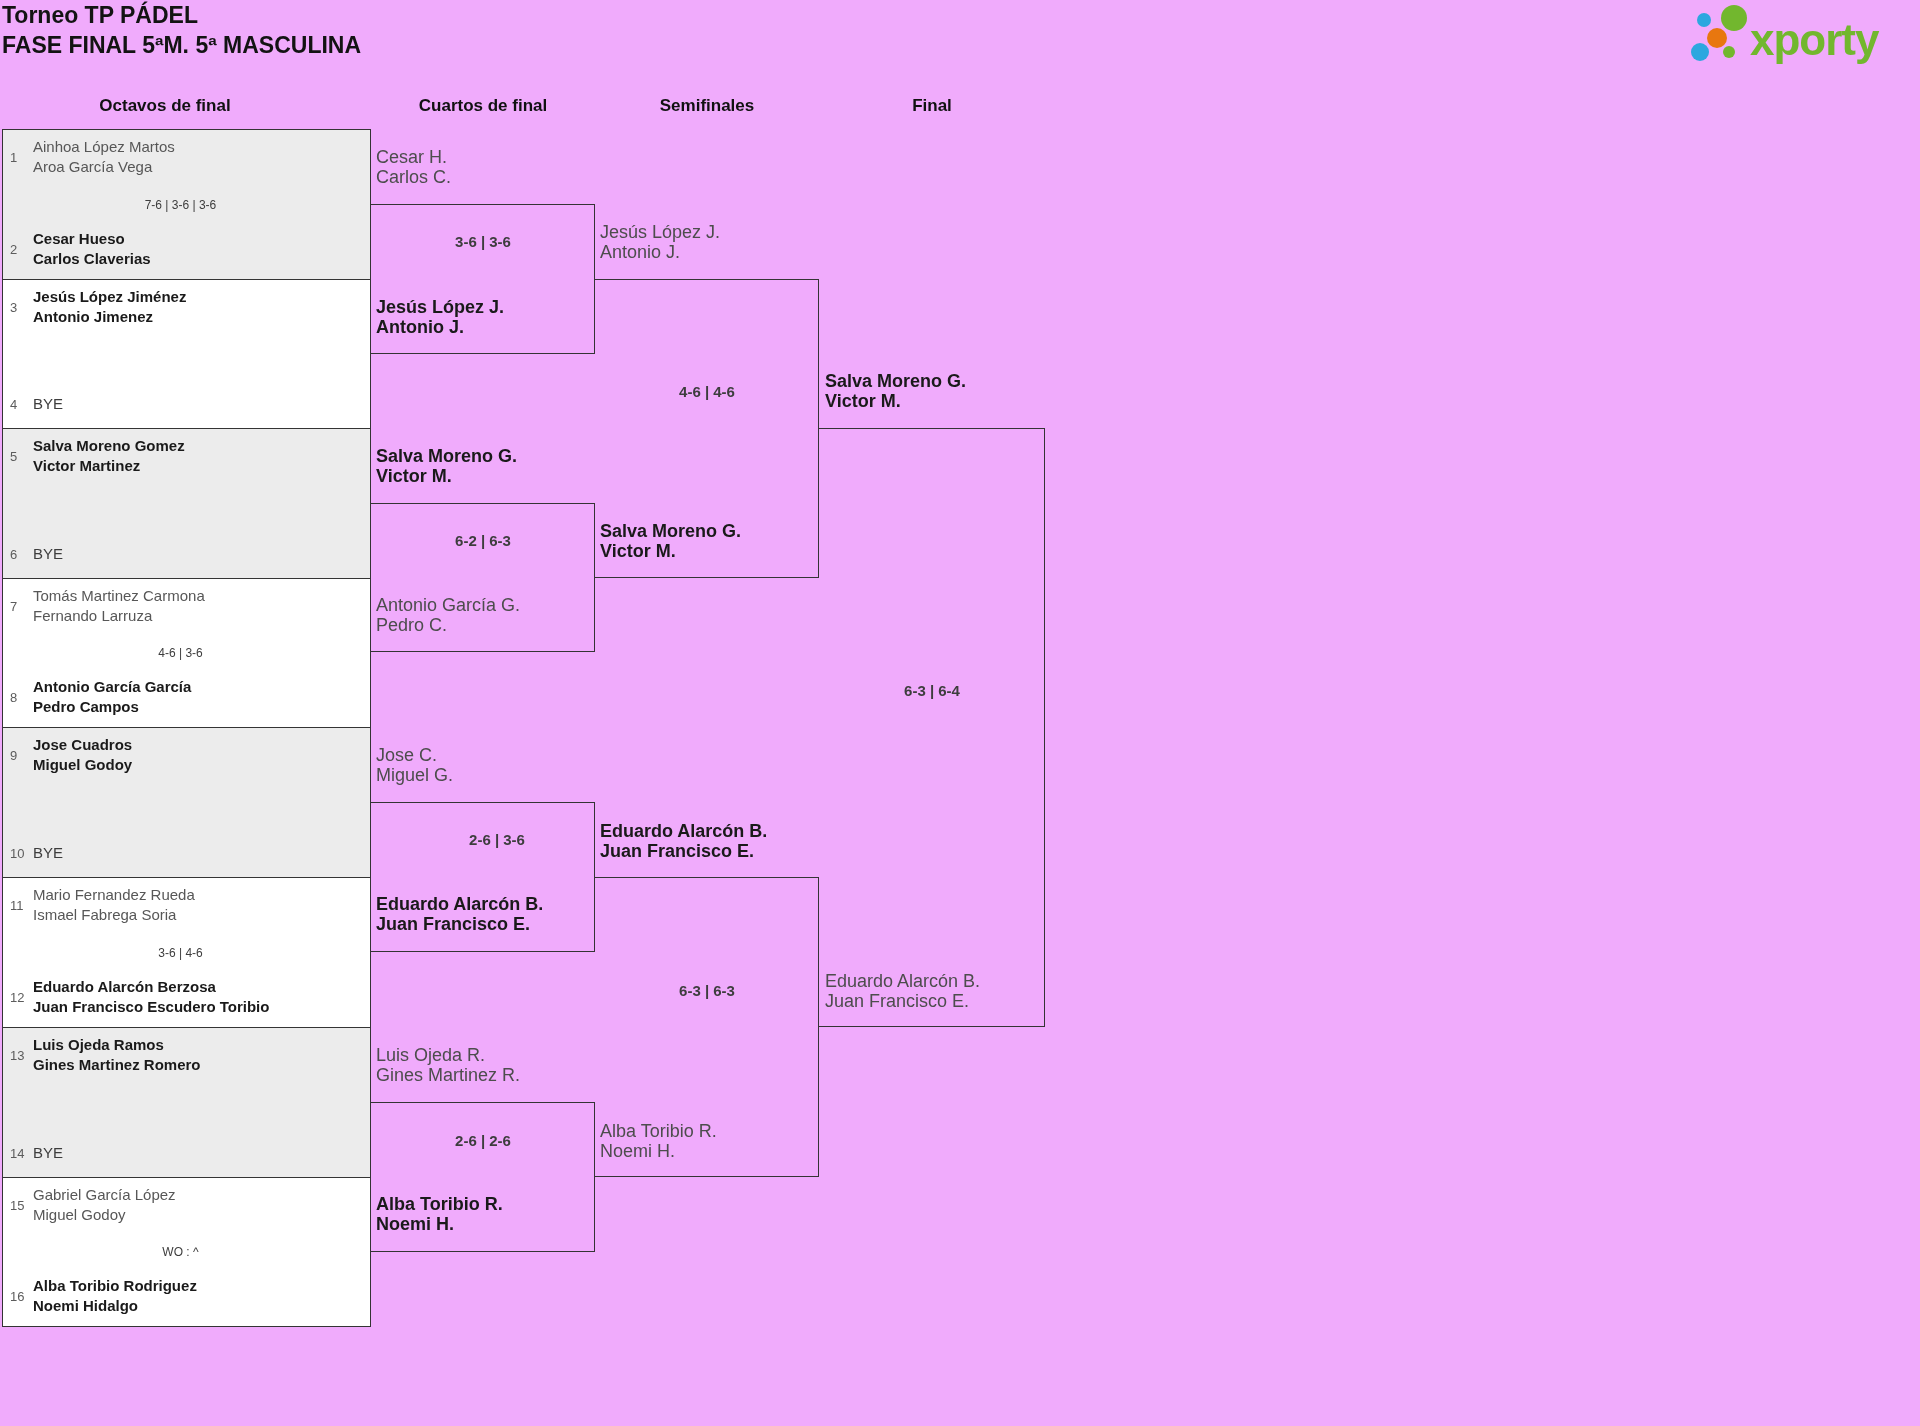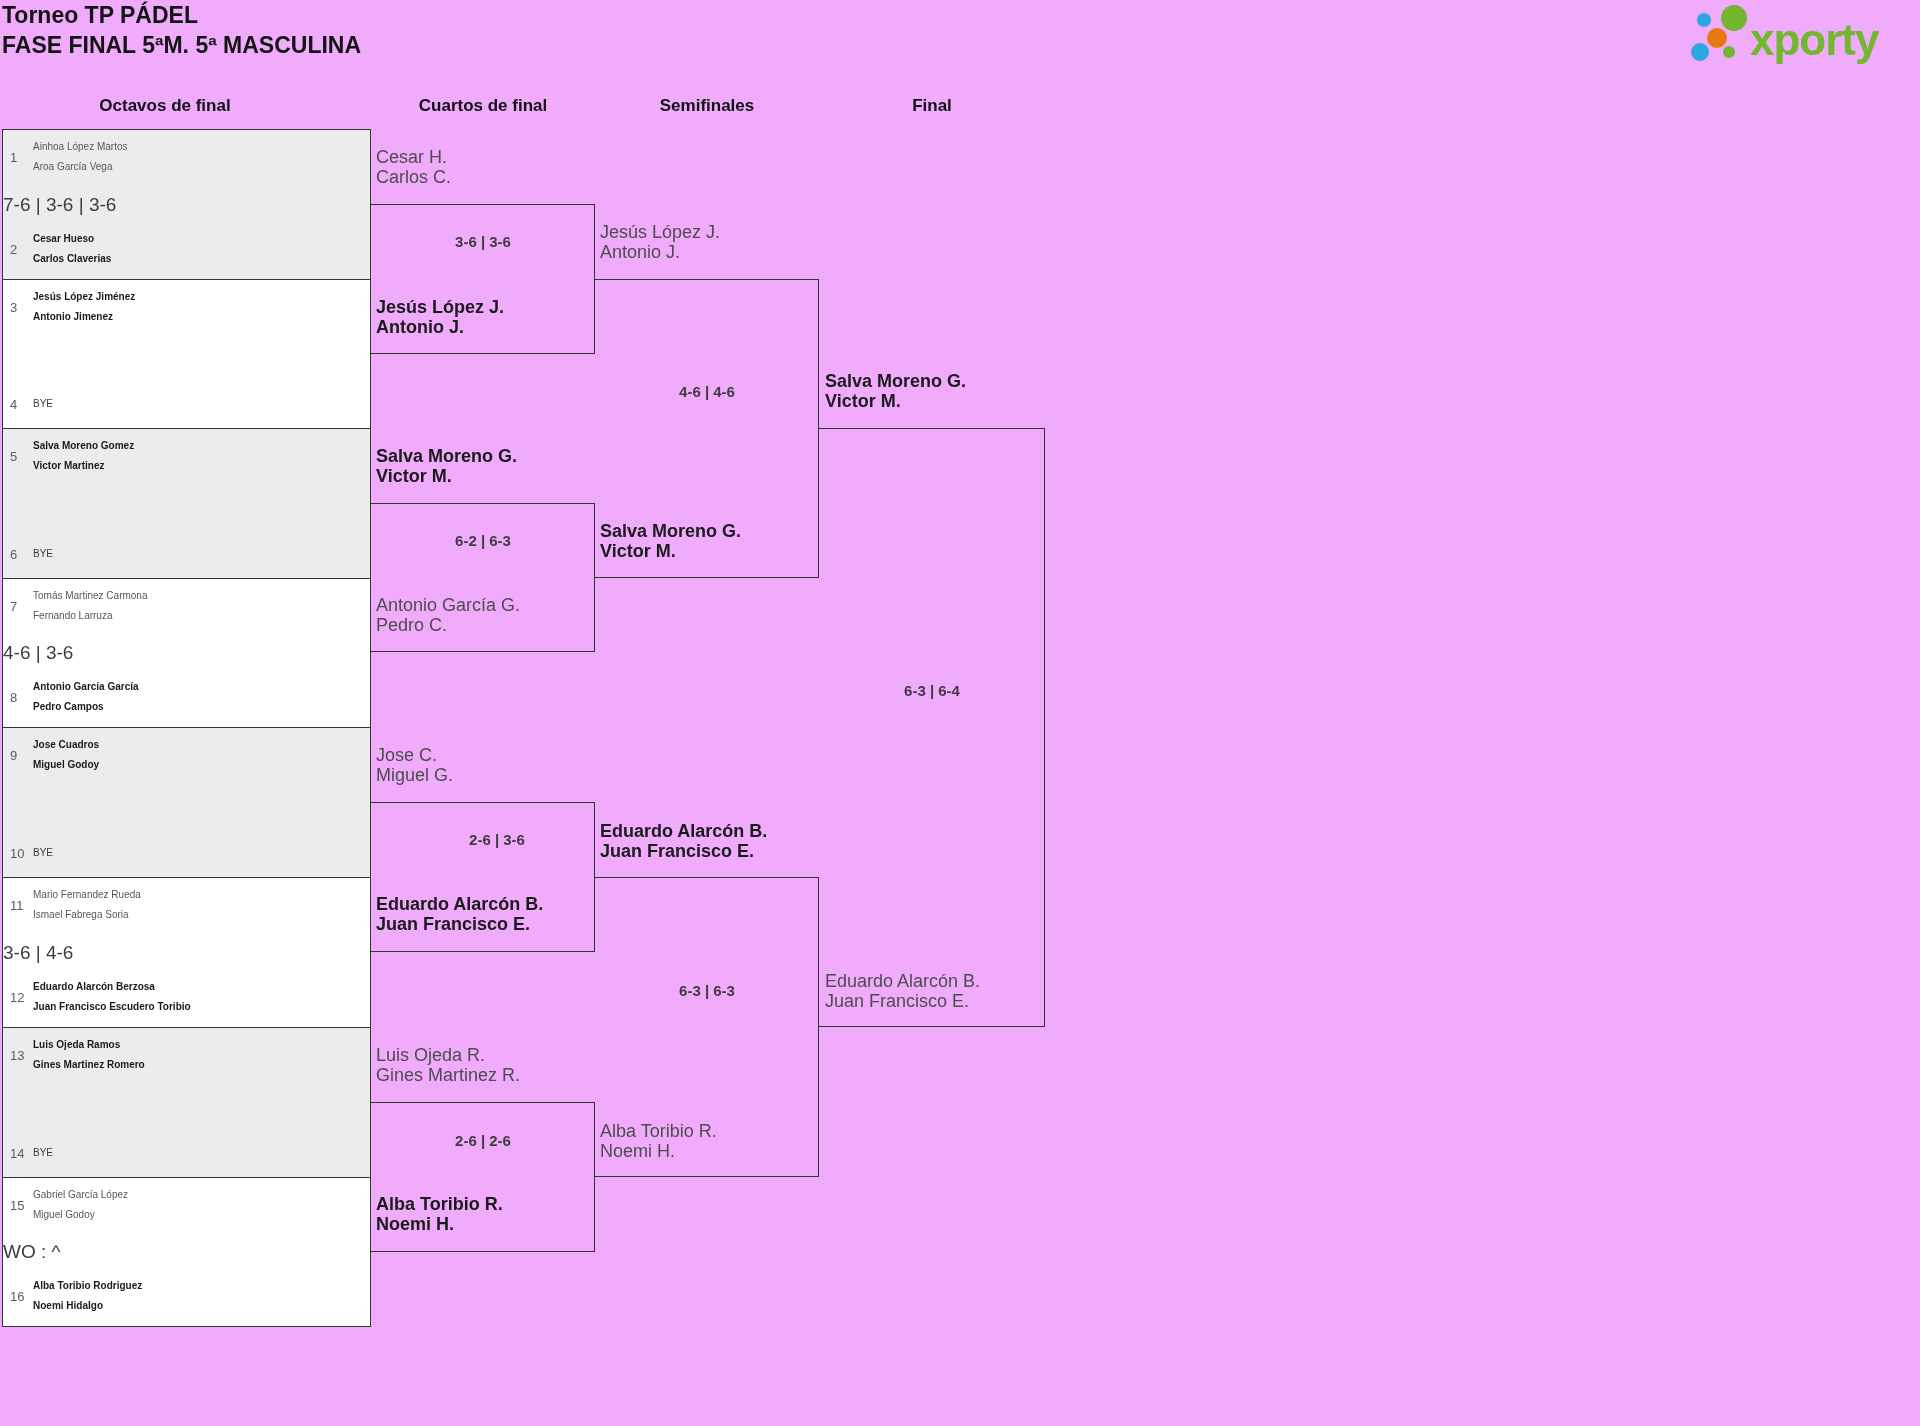--- a/index.html
+++ b/index.html
@@ -20,26 +20,26 @@
   .oct.last{border-bottom:1px solid #343434;}
   .oct.shaded{background:#ececec;}
   .knock{border:1px solid #343434;border-left:none;background:transparent;}
 
   
   .entry{position:absolute;left:5px;right:5px;display:flex;align-items:center;gap:4px;}
   .entry.pos-top{top:7px;}
   .entry.pos-bot{bottom:10px;}
   .entry.pos-bye{bottom:14px;}
   .seed{flex:none;width:19px;padding-left:2px;font-size:13px;color:#5c5c5c;}
-  .team{font-size:10px;line-height:20px;}
+  .team{font-size:15px;line-height:20px;}
   .team.w{font-weight:700;color:#1a1a1a;}
   .team.l{font-weight:400;color:#575757;}
   .team.bye{font-weight:400;color:#3d3d3d;}
-  .oct-score{position:absolute;left:0;right:12px;top:calc(50% - 10px);text-align:left;
-             font-size:19px;line-height:20px;color:#3d3d3d;}
+  .oct-score{position:absolute;left:0;right:12px;top:calc(50% - 10px);text-align:center;
+             font-size:12px;line-height:20px;color:#3d3d3d;}
 
   
   .klabel{position:absolute;width:216px;font-size:18px;line-height:20px;}
   .klabel.w{font-weight:700;color:#1a1a1a;}
   .klabel.l{font-weight:400;color:#4d4d4d;}
   .kscore{position:absolute;text-align:center;font-size:15px;line-height:20px;color:#3d3d3d;font-weight:bold;}
   .cua .klabel{left:376px;} .sem .klabel{left:600px;} .fin .klabel{left:825px;}
 </style>
 </head>
 <body>

